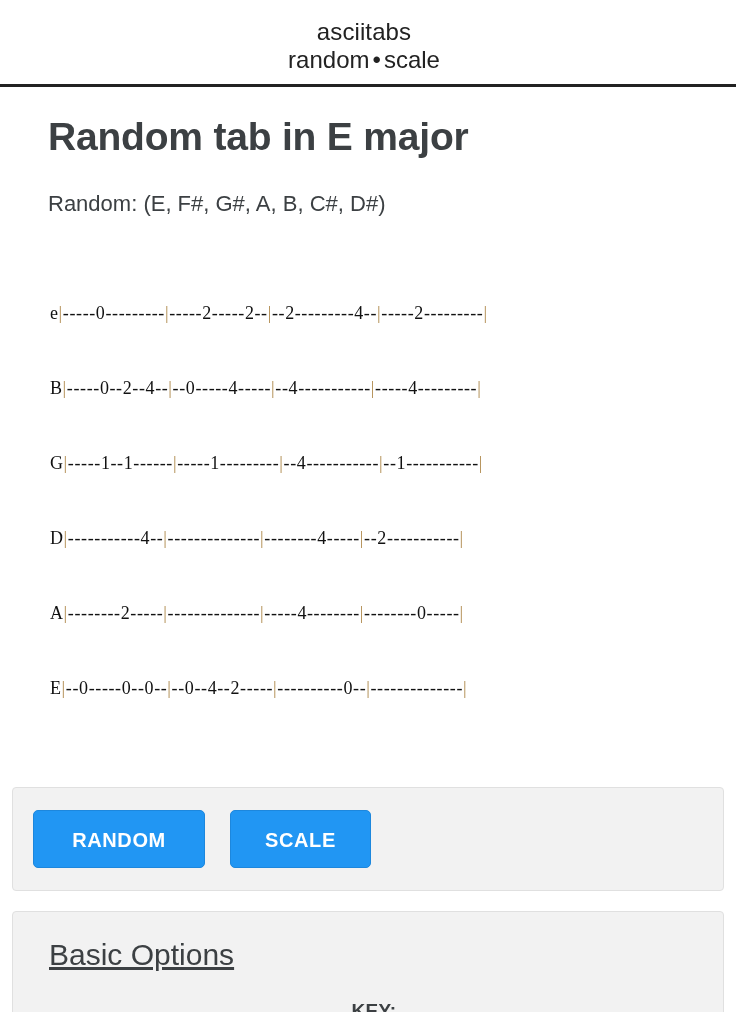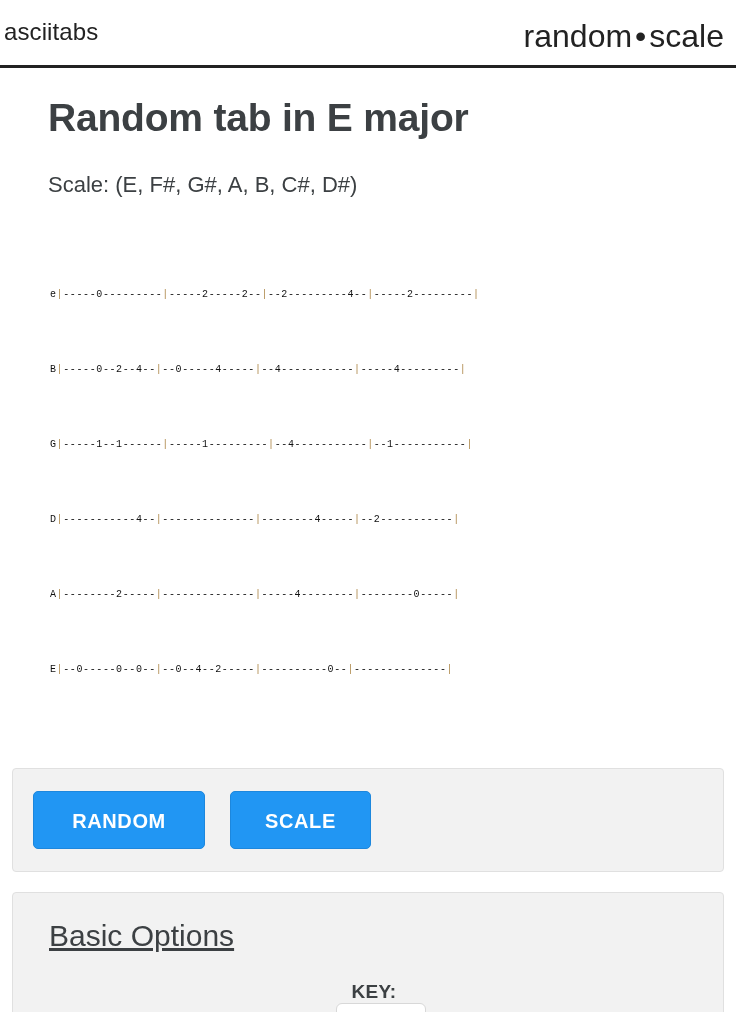--- a/index.html
+++ b/index.html
@@ -11,32 +11,33 @@
     width: 736px;
     height: 1012px;
     font-family: "Liberation Sans", sans-serif;
     color: #333333;
     overflow: hidden;
   }
 
   
   .site-header {
     display: flex;
-    align-items: flex-start;
+    align-items: center;
     justify-content: space-between;
     padding: 18px 12px 10px 4px;
     border-bottom: 3px solid #222222;
+    flex-direction: column;
   }
   .brand {
     font-size: 24px;
     color: #222222;
     letter-spacing: 0.1px;
   }
   .nav-links {
-    font-size: 32px;
+    font-size: 24px;
     color: #222222;
     white-space: nowrap;
   }
   .nav-links a {
     color: #222222;
     text-decoration: none;
   }
   .nav-sep {
     padding: 0 3px;
     color: #222222;
@@ -56,22 +57,22 @@
   .scale-line {
     font-size: 22px;
     color: #3c4043;
     margin: 32px 0 0 36px;
     font-weight: normal;
   }
 
   
   .tab-wrapper {
     margin: 34px 0 0 38px;
-    font-family: Liberation Mono, monospace;
-    font-size: 10px;
+    font-family: Liberation Serif, serif;
+    font-size: 18px;
     line-height: 25px;
     color: #111111;
     white-space: pre;
     letter-spacing: 0.6px;
   }
   .tab-row {
     white-space: pre;
   }
   .tab-label {
     color: #111111;
@@ -192,21 +193,21 @@
 <div class="site-header">
   <div class="brand">asciitabs</div>
   <div class="nav-links">
     <a href="#">random</a><span class="nav-sep">•</span><a href="#">scale</a>
   </div>
 </div>
 
 <div class="content">
 
   <h1 class="page-title">Random tab in E major</h1>
-  <div class="scale-line">Scale: (E, F#, G#, A, B, C#, D#)</div>
+  <div class="scale-line">Random: (E, F#, G#, A, B, C#, D#)</div>
 
   <div class="tab-wrapper">
     <div class="tab-row"><span class="tab-label">e</span><span class="tab-body"><span class="tab-bar">|</span><span>-</span><span>-</span><span>-</span><span>-</span><span>-</span><span>0</span><span>-</span><span>-</span><span>-</span><span>-</span><span>-</span><span>-</span><span>-</span><span>-</span><span>-</span><span class="tab-bar">|</span><span>-</span><span>-</span><span>-</span><span>-</span><span>-</span><span>2</span><span>-</span><span>-</span><span>-</span><span>-</span><span>-</span><span>2</span><span>-</span><span>-</span><span class="tab-bar">|</span><span>-</span><span>-</span><span>2</span><span>-</span><span>-</span><span>-</span><span>-</span><span>-</span><span>-</span><span>-</span><span>-</span><span>-</span><span>4</span><span>-</span><span>-</span><span class="tab-bar">|</span><span>-</span><span>-</span><span>-</span><span>-</span><span>-</span><span>2</span><span>-</span><span>-</span><span>-</span><span>-</span><span>-</span><span>-</span><span>-</span><span>-</span><span>-</span><span class="tab-bar">|</span></span></div>
     <div class="tab-row"><span class="tab-label">B</span><span class="tab-body"><span class="tab-bar">|</span><span>-</span><span>-</span><span>-</span><span>-</span><span>-</span><span>0</span><span>-</span><span>-</span><span>2</span><span>-</span><span>-</span><span>4</span><span>-</span><span>-</span><span class="tab-bar">|</span><span>-</span><span>-</span><span>0</span><span>-</span><span>-</span><span>-</span><span>-</span><span>-</span><span>4</span><span>-</span><span>-</span><span>-</span><span>-</span><span>-</span><span class="tab-bar">|</span><span>-</span><span>-</span><span>4</span><span>-</span><span>-</span><span>-</span><span>-</span><span>-</span><span>-</span><span>-</span><span>-</span><span>-</span><span>-</span><span>-</span><span class="tab-bar">|</span><span>-</span><span>-</span><span>-</span><span>-</span><span>-</span><span>4</span><span>-</span><span>-</span><span>-</span><span>-</span><span>-</span><span>-</span><span>-</span><span>-</span><span>-</span><span class="tab-bar">|</span></span></div>
     <div class="tab-row"><span class="tab-label">G</span><span class="tab-body"><span class="tab-bar">|</span><span>-</span><span>-</span><span>-</span><span>-</span><span>-</span><span>1</span><span>-</span><span>-</span><span>1</span><span>-</span><span>-</span><span>-</span><span>-</span><span>-</span><span>-</span><span class="tab-bar">|</span><span>-</span><span>-</span><span>-</span><span>-</span><span>-</span><span>1</span><span>-</span><span>-</span><span>-</span><span>-</span><span>-</span><span>-</span><span>-</span><span>-</span><span>-</span><span class="tab-bar">|</span><span>-</span><span>-</span><span>4</span><span>-</span><span>-</span><span>-</span><span>-</span><span>-</span><span>-</span><span>-</span><span>-</span><span>-</span><span>-</span><span>-</span><span class="tab-bar">|</span><span>-</span><span>-</span><span>1</span><span>-</span><span>-</span><span>-</span><span>-</span><span>-</span><span>-</span><span>-</span><span>-</span><span>-</span><span>-</span><span>-</span><span class="tab-bar">|</span></span></div>
     <div class="tab-row"><span class="tab-label">D</span><span class="tab-body"><span class="tab-bar">|</span><span>-</span><span>-</span><span>-</span><span>-</span><span>-</span><span>-</span><span>-</span><span>-</span><span>-</span><span>-</span><span>-</span><span>4</span><span>-</span><span>-</span><span class="tab-bar">|</span><span>-</span><span>-</span><span>-</span><span>-</span><span>-</span><span>-</span><span>-</span><span>-</span><span>-</span><span>-</span><span>-</span><span>-</span><span>-</span><span>-</span><span class="tab-bar">|</span><span>-</span><span>-</span><span>-</span><span>-</span><span>-</span><span>-</span><span>-</span><span>-</span><span>4</span><span>-</span><span>-</span><span>-</span><span>-</span><span>-</span><span class="tab-bar">|</span><span>-</span><span>-</span><span>2</span><span>-</span><span>-</span><span>-</span><span>-</span><span>-</span><span>-</span><span>-</span><span>-</span><span>-</span><span>-</span><span>-</span><span class="tab-bar">|</span></span></div>
     <div class="tab-row"><span class="tab-label">A</span><span class="tab-body"><span class="tab-bar">|</span><span>-</span><span>-</span><span>-</span><span>-</span><span>-</span><span>-</span><span>-</span><span>-</span><span>2</span><span>-</span><span>-</span><span>-</span><span>-</span><span>-</span><span class="tab-bar">|</span><span>-</span><span>-</span><span>-</span><span>-</span><span>-</span><span>-</span><span>-</span><span>-</span><span>-</span><span>-</span><span>-</span><span>-</span><span>-</span><span>-</span><span class="tab-bar">|</span><span>-</span><span>-</span><span>-</span><span>-</span><span>-</span><span>4</span><span>-</span><span>-</span><span>-</span><span>-</span><span>-</span><span>-</span><span>-</span><span>-</span><span class="tab-bar">|</span><span>-</span><span>-</span><span>-</span><span>-</span><span>-</span><span>-</span><span>-</span><span>-</span><span>0</span><span>-</span><span>-</span><span>-</span><span>-</span><span>-</span><span class="tab-bar">|</span></span></div>
     <div class="tab-row"><span class="tab-label">E</span><span class="tab-body"><span class="tab-bar">|</span><span>-</span><span>-</span><span>0</span><span>-</span><span>-</span><span>-</span><span>-</span><span>-</span><span>0</span><span>-</span><span>-</span><span>0</span><span>-</span><span>-</span><span class="tab-bar">|</span><span>-</span><span>-</span><span>0</span><span>-</span><span>-</span><span>4</span><span>-</span><span>-</span><span>2</span><span>-</span><span>-</span><span>-</span><span>-</span><span>-</span><span class="tab-bar">|</span><span>-</span><span>-</span><span>-</span><span>-</span><span>-</span><span>-</span><span>-</span><span>-</span><span>-</span><span>-</span><span>0</span><span>-</span><span>-</span><span class="tab-bar">|</span><span>-</span><span>-</span><span>-</span><span>-</span><span>-</span><span>-</span><span>-</span><span>-</span><span>-</span><span>-</span><span>-</span><span>-</span><span>-</span><span>-</span><span class="tab-bar">|</span></span></div>
   </div>
 </div>

